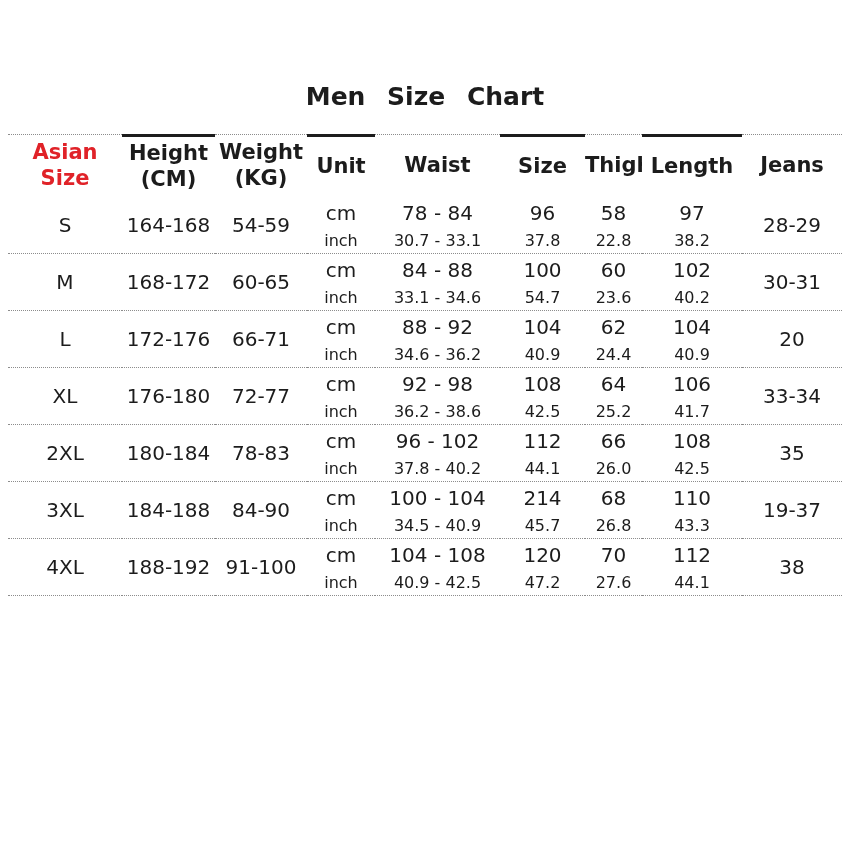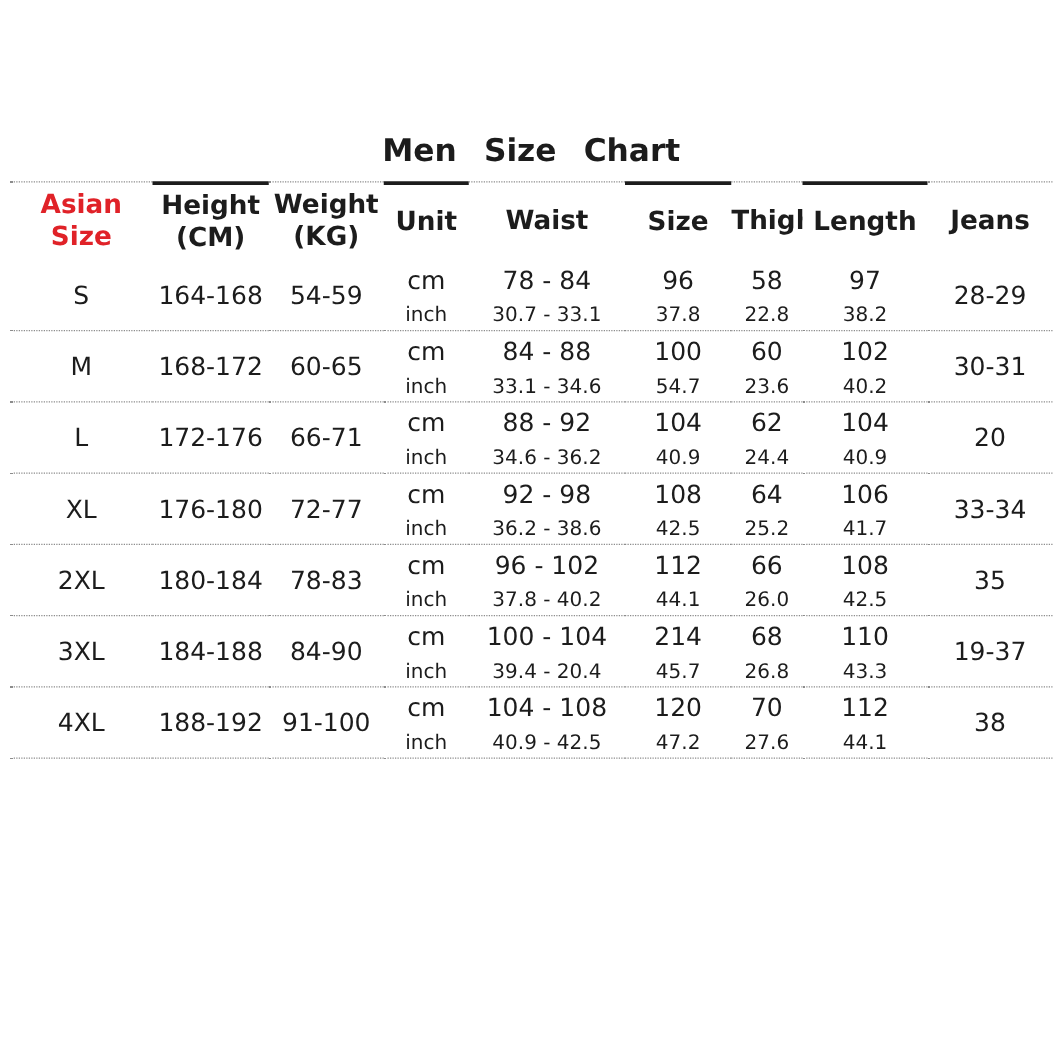--- a/index.html
+++ b/index.html
@@ -9,34 +9,34 @@
     width: 850px;
     height: 850px;
     overflow: hidden;
     font-family: "DejaVu Sans", "Liberation Sans", sans-serif;
     color: #1c1c1c;
   }
   .page {
     width: 850px;
     height: 850px;
     box-sizing: border-box;
-    padding-top: 106px;
+    padding-top: 82px;
   }
   .title {
     text-align: center;
     font-size: 25px;
     font-weight: 700;
     word-spacing: 13px;
     color: #1c1c1c;
     height: 30px;
     line-height: 30px;
   }
   table.size-chart {
     width: 834px;
-    margin: 9px auto 0 auto;
+    margin: 22px auto 0 auto;
     border-collapse: separate;
     border-spacing: 0;
     table-layout: fixed;
   }
   th, td {
     padding: 0;
     margin: 0;
     text-align: center;
     vertical-align: middle;
     overflow: hidden;
@@ -208,21 +208,21 @@
         <td rowspan="2" class="span-cell">84-90</td>
         <td class="unit-cm">cm</td>
         <td>100 - 104</td>
         <td>214</td>
         <td>68</td>
         <td>110</td>
         <td rowspan="2" class="span-cell">19-37</td>
       </tr>
       <tr class="inch-row">
         <td class="unit-inch">inch</td>
-        <td>39.4 - 20.4</td>
+        <td>34.5 - 40.9</td>
         <td>45.7</td>
         <td>26.8</td>
         <td>43.3</td>
       </tr>
 
       <tr class="cm-row">
         <td rowspan="2" class="span-cell">4XL</td>
         <td rowspan="2" class="span-cell">188-192</td>
         <td rowspan="2" class="span-cell">91-100</td>
         <td class="unit-cm">cm</td>

